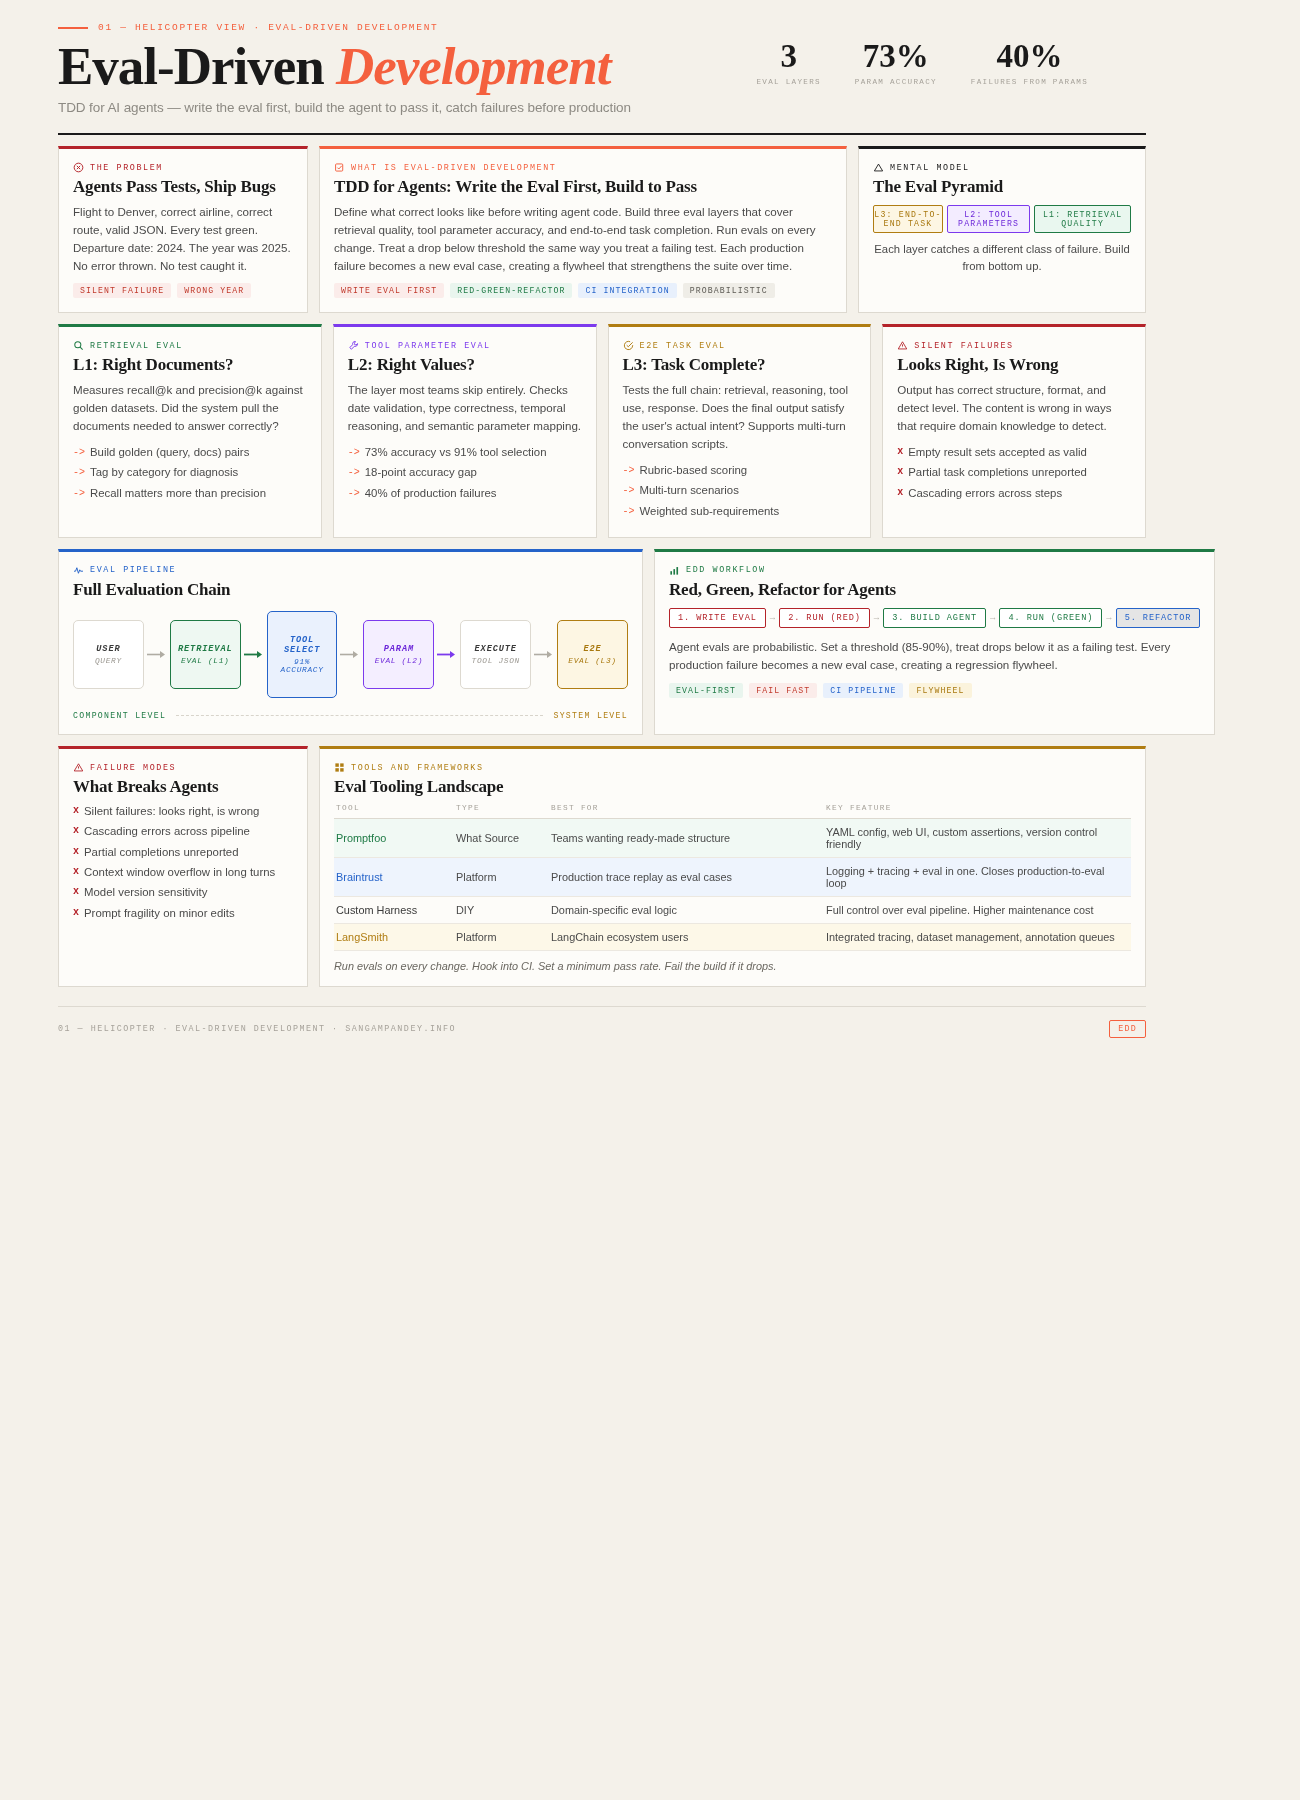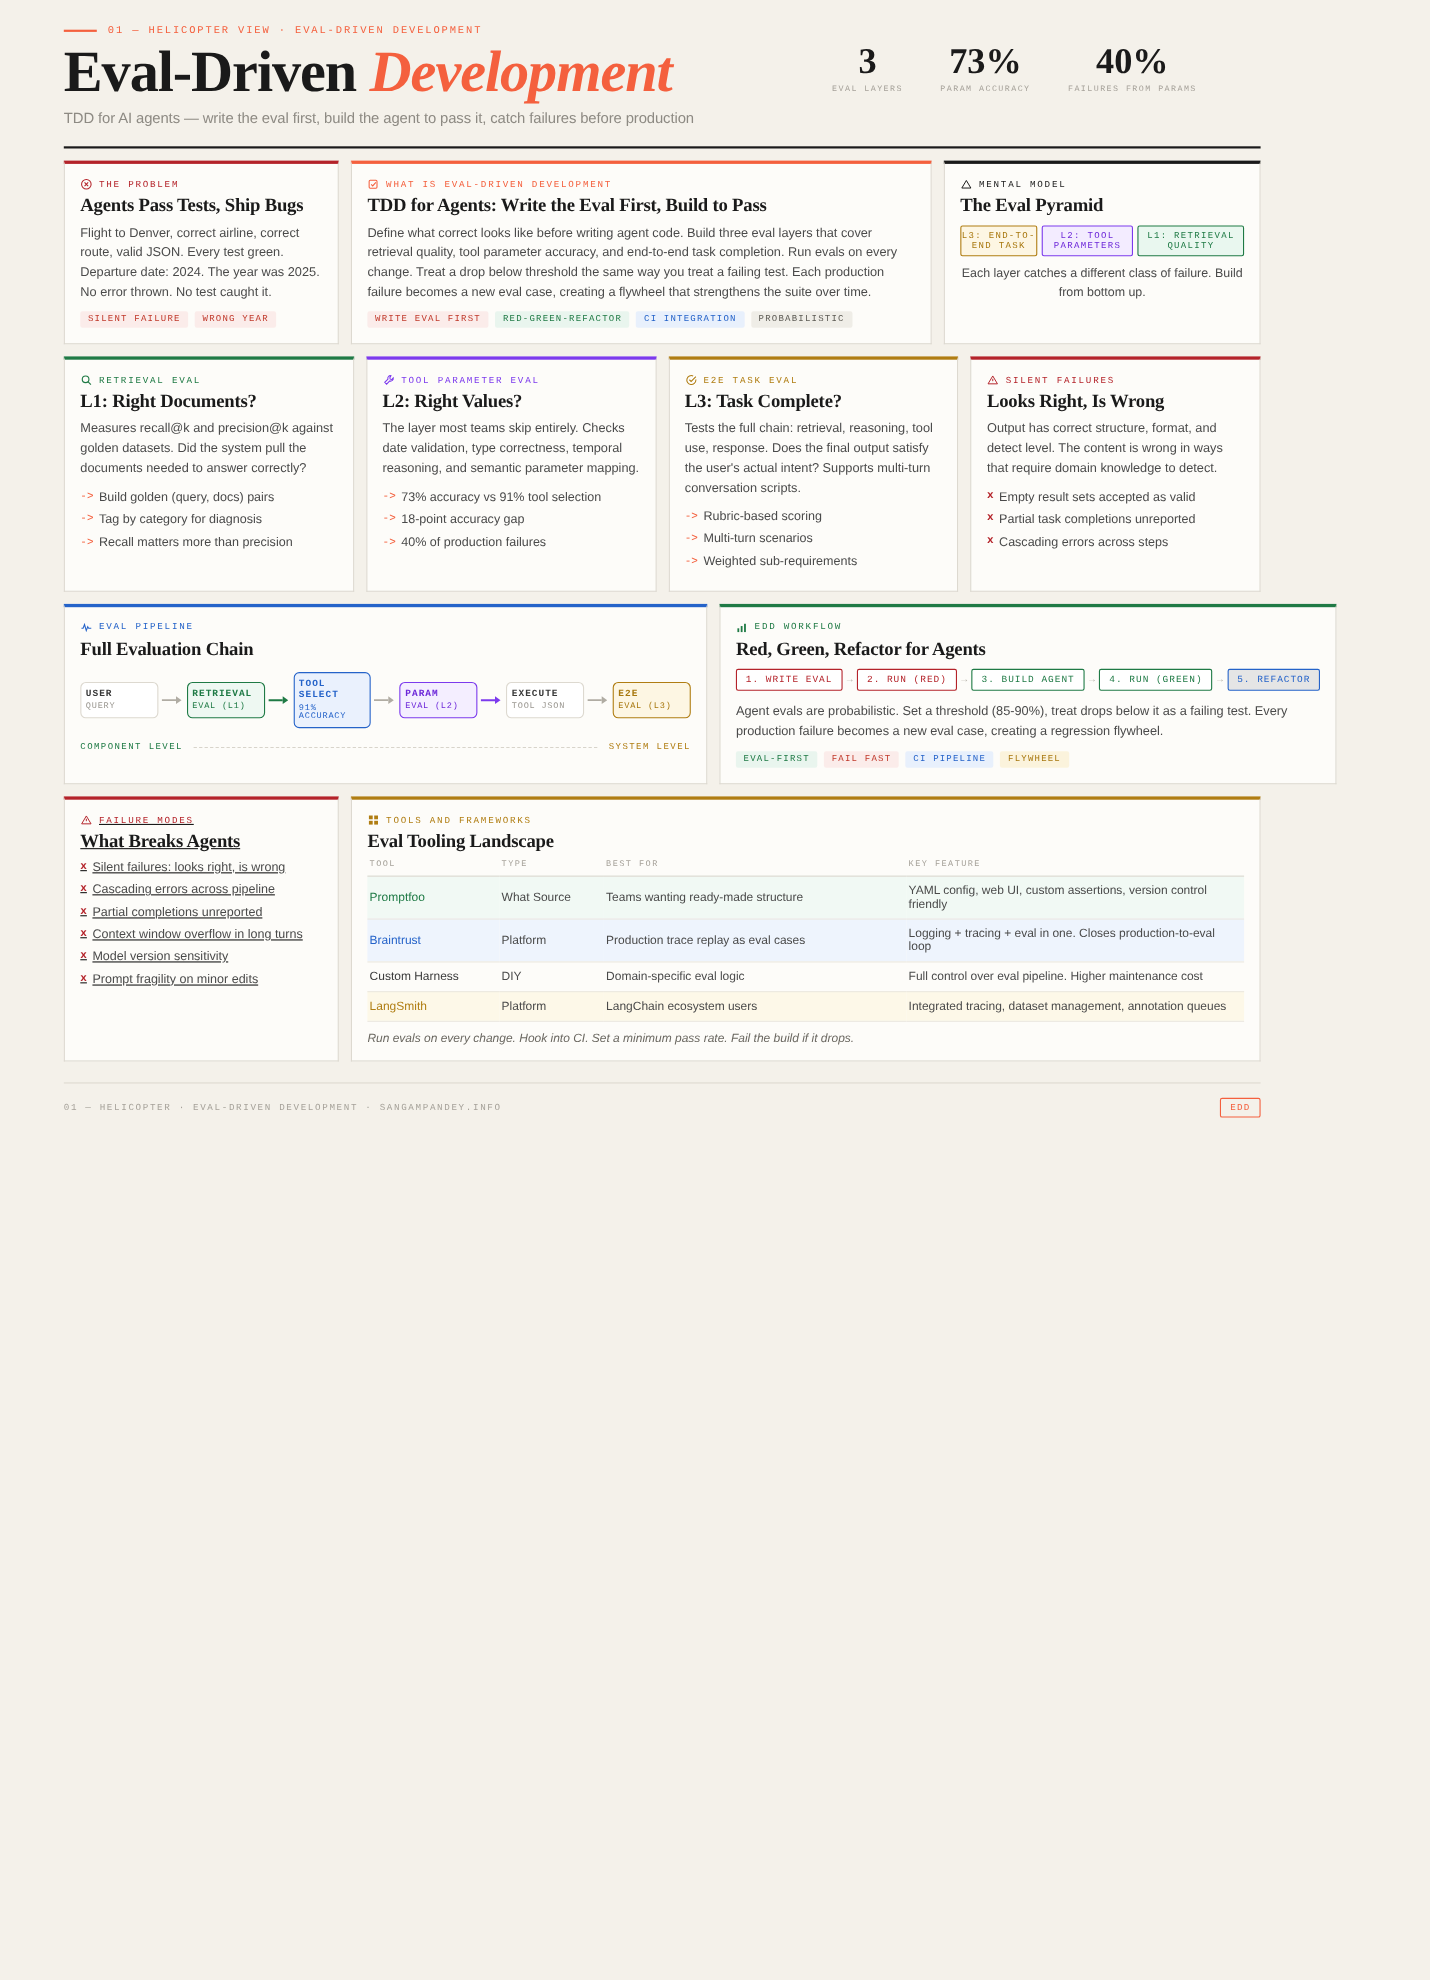--- a/index.html
+++ b/index.html
@@ -105,21 +105,21 @@
   }
   .pyr .l3{width:72%;border:1px solid #b07d12;background:#fdf6e3;color:#a8780f;}
   .pyr .l2{width:86%;border:1px solid #7c3aed;background:#f3ecff;color:#6d28d9;}
   .pyr .l1{width:100%;border:1px solid #1f7a45;background:#e9f7ef;color:#1f7a45;}
   .pyrnote{font-size:11.3px;line-height:1.5;color:var(--body);text-align:center;margin:0;}
 
   
   .pipe{display:flex;align-items:center;margin-top:12px;}
   .node{
     border:1px solid #ddd9d0;border-radius:5px;background:#fff;
-    padding:5px 4px;flex:1 1 0;min-width:0;
+    padding:23px 4px;text-align:center;flex:1 1 0;min-width:0;font-style:italic;
   }
   .node .n1{font-family:"Liberation Mono", monospace;font-size:8.6px;letter-spacing:0.9px;font-weight:bold;color:#3a3a3a;}
   .node .n2{font-family:"Liberation Mono", monospace;font-size:7.8px;letter-spacing:0.7px;color:#9a9790;margin-top:3px;}
   .node.gn{border:1.5px solid #1f7a45;background:#eef8f2;}
   .node.gn .n1,.node.gn .n2{color:#1f7a45;}
   .node.bl{border:1.5px solid #2563c9;background:#eaf1fd;}
   .node.bl .n1,.node.bl .n2{color:#2563c9;}
   .node.pu{border:1.5px solid #7c3aed;background:#f4eeff;}
   .node.pu .n1,.node.pu .n2{color:#6d28d9;}
   .node.go{border:1.5px solid #b07d12;background:#fdf6e3;}
@@ -485,21 +485,21 @@
         <span class="tag t-green">EVAL-FIRST</span>
         <span class="tag t-red">FAIL FAST</span>
         <span class="tag t-blue">CI PIPELINE</span>
         <span class="tag t-gold">FLYWHEEL</span>
       </div>
     </div>
   </div>
 
   <div class="row">
 
-    <div class="card red" style="flex:0 0 250px;text-decoration:underline;">
+    <div class="card red" style="flex:0 0 250px;">
       <div class="eyebrow c-red">
         <span class="ico">
             <svg viewBox="0 0 16 16" fill="none" stroke="#b4232a" stroke-width="1.3">
               <path d="M8 2.6L14.2 13H1.8z"></path>
               <path d="M8 6.4v3.1M8 11.2v.1"></path>
             </svg>
           </span>
         <span class="etext">FAILURE MODES</span>
       </div>
       <div class="h">What Breaks Agents</div>

